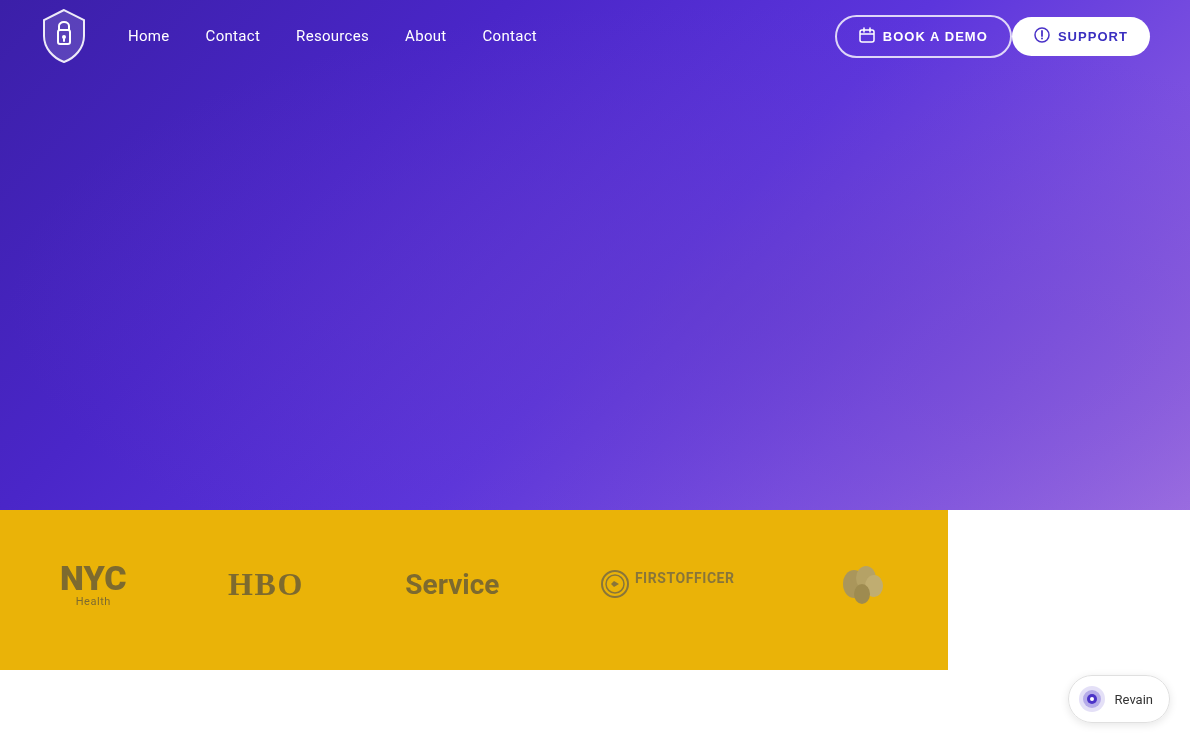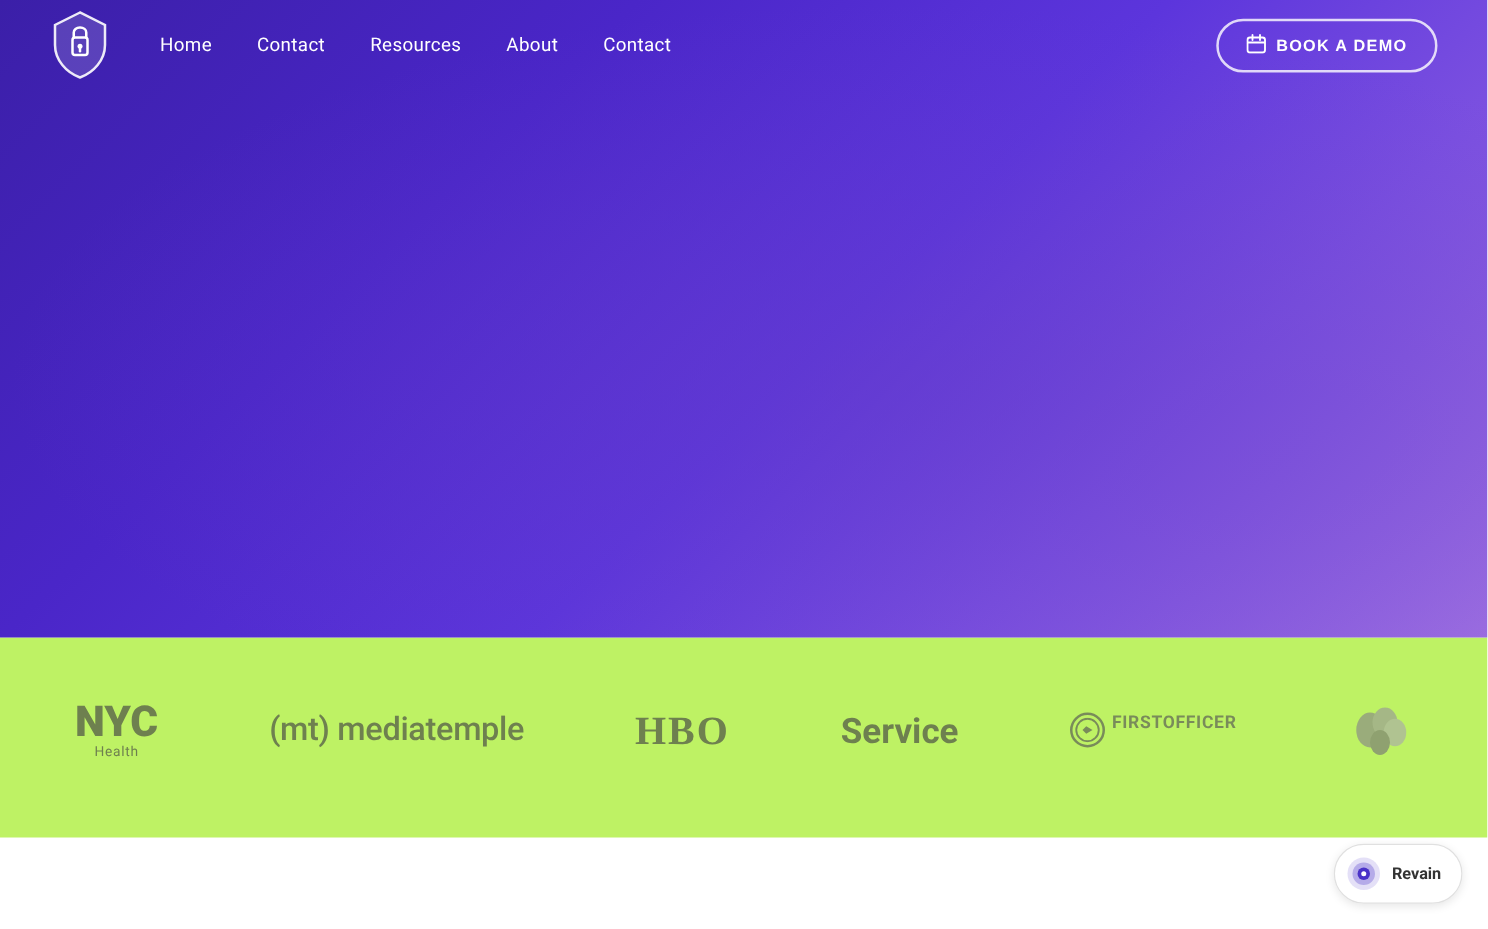--- a/index.html
+++ b/index.html
@@ -120,22 +120,22 @@
 
     .hero-subtitle {
       color: rgba(255,255,255,0.92);
       font-size: 48px;
       font-weight: 300;
       line-height: 1.25;
     }
 
     
     .logos-section {
-      width: 1190px;
-      background: #bef264;
+      width: 948px;
+      background: #eab308;
       padding: 48px 60px 60px;
       display: flex;
       align-items: center;
       justify-content: space-between;
       min-height: 140px;
     }
 
     .logo-item {
       display: flex;
       align-items: center;
@@ -181,21 +181,21 @@
       bottom: 20px;
       right: 20px;
       display: flex;
       align-items: center;
       gap: 8px;
       background: rgba(255,255,255,0.95);
       border: 1px solid #e0e0e0;
       border-radius: 24px;
       padding: 8px 16px 8px 8px;
       font-size: 13px;
-      font-weight: 700;
+      font-weight: 400;
       color: #333;
       cursor: pointer;
       box-shadow: 0 2px 8px rgba(0,0,0,0.1);
     }
 
     .revain-icon {
       width: 30px;
       height: 30px;
     }
   </style>
@@ -228,37 +228,44 @@
         <span>
           <svg width="16" height="16" viewBox="0 0 16 16" fill="none">
             <rect x="1" y="3" width="14" height="12" rx="2" stroke="white" stroke-width="1.5"></rect>
             <line x1="1" y1="7" x2="15" y2="7" stroke="white" stroke-width="1.5"></line>
             <line x1="5" y1="1" x2="5" y2="5" stroke="white" stroke-width="1.5" stroke-linecap="round"></line>
             <line x1="11" y1="1" x2="11" y2="5" stroke="white" stroke-width="1.5" stroke-linecap="round"></line>
           </svg>
         </span>
         <span>BOOK A DEMO</span>
       </button>
+      <button class="btn-support">
+        <span>
+          <svg width="16" height="16" viewBox="0 0 16 16" fill="none">
+            <circle cx="8" cy="8" r="7" stroke="#4a32c8" stroke-width="1.5"></circle>
+            <line x1="8" y1="4" x2="8" y2="9" stroke="#4a32c8" stroke-width="1.8" stroke-linecap="round"></line>
+            <circle cx="8" cy="11.5" r="1" fill="#4a32c8"></circle>
+          </svg>
+        </span>
+        <span>SUPPORT</span>
+      </button>
     </div>
   </nav>
 
   <div class="hero-content">
   </div>
 </section>
 
 <section class="logos-section">
 
   <div class="logo-item logo-nyc">
     <span class="big">NYC</span>
     <span class="small">Health</span>
   </div>
 
-  <div class="logo-item">
-    <span style="font-size:26px;font-weight:500;color:#444;letter-spacing:-0.01em;">(mt) mediatemple</span>
-  </div>
 
   <div class="logo-item">
     <span style="font-size:32px;font-weight:700;color:#444;letter-spacing:0.05em;font-family:Georgia,serif;">HBO</span>
   </div>
 
   <div class="logo-item">
     <span style="font-size:28px;font-weight:700;color:#444;">Service</span>
   </div>
 
   <div class="logo-item logo-firstofficer">

